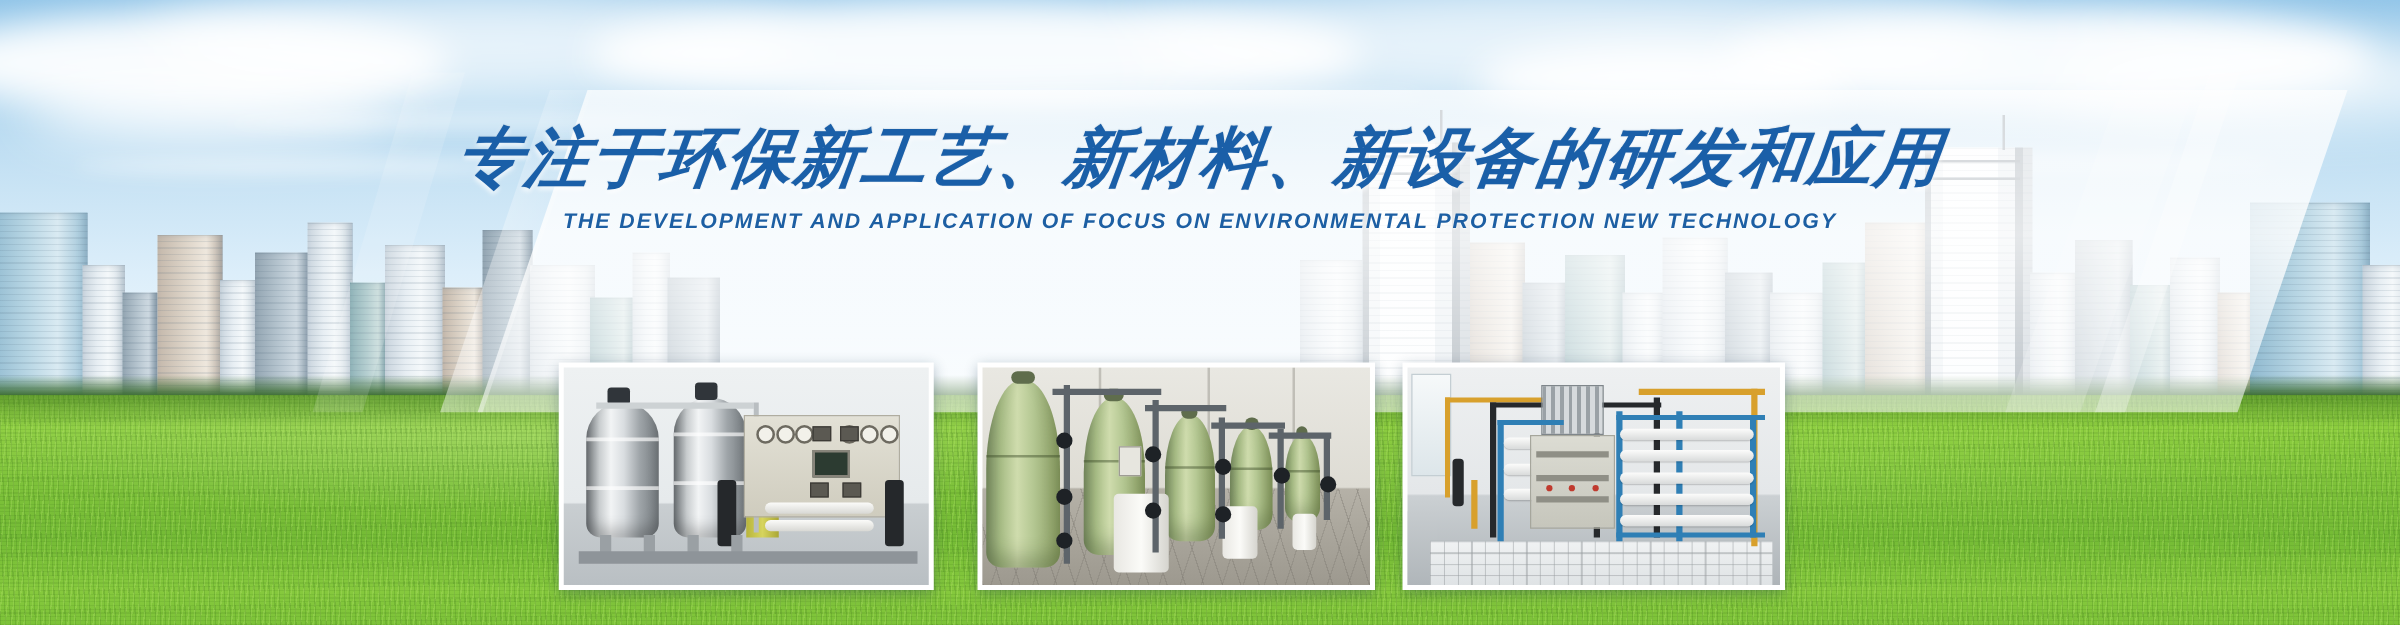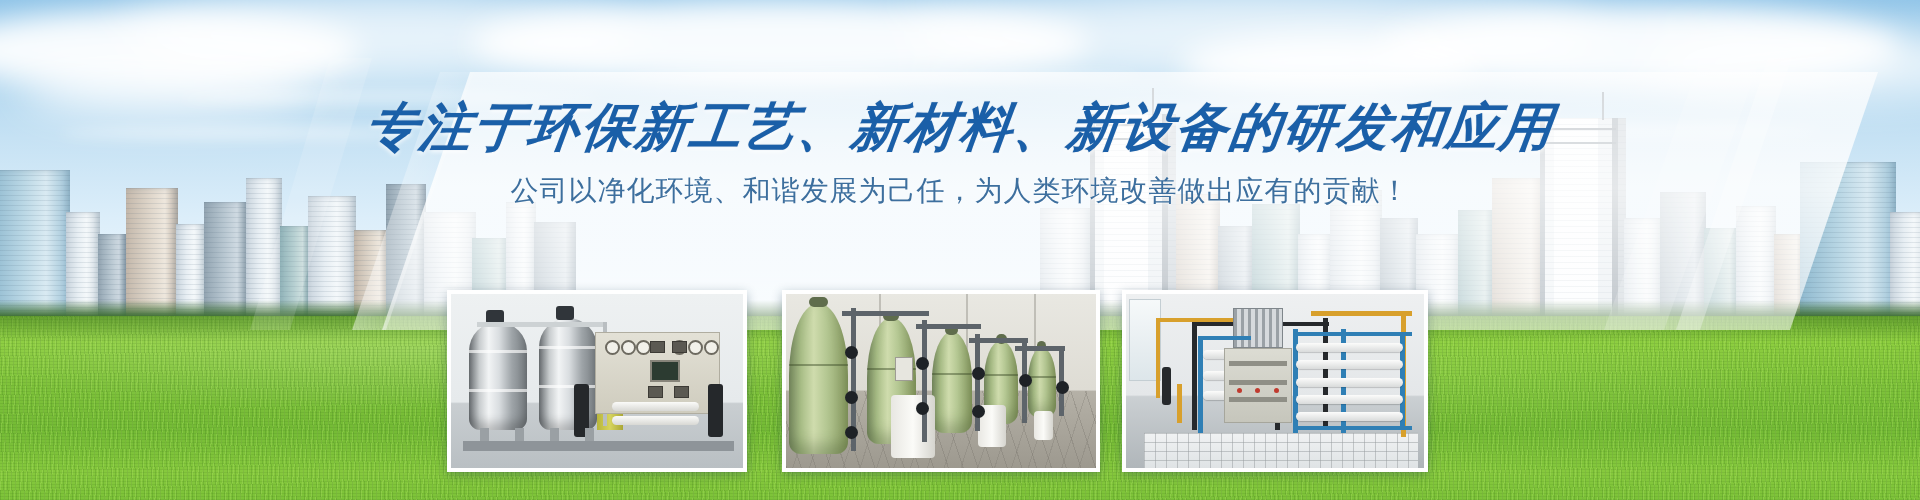--- a/index.html
+++ b/index.html
@@ -331,21 +331,21 @@
       <polygon points="470,72 1878,72 1790,330 382,330" fill="url(#pg)"></polygon>
       <polygon points="440,72 474,72 386,330 352,330" fill="url(#pg2)"></polygon>
       <polygon points="1700,60 1760,60 1664,330 1604,330" fill="#ffffff" opacity="0.18"></polygon>
       <polygon points="1768,58 1792,58 1700,330 1676,330" fill="#ffffff" opacity="0.30"></polygon>
       <polygon points="330,58 372,58 290,330 250,330" fill="#ffffff" opacity="0.14"></polygon>
     </svg>
   </div>
 
   <div class="copy">
     <h1 class="headline">专注于环保新工艺、新材料、新设备的研发和应用</h1>
-    <p class="tagline">公司以净化环境、和谐发展为己任，为人类环境改善做出应有的贡献！</p>
+    <p class="subline">THE DEVELOPMENT AND APPLICATION OF FOCUS ON ENVIRONMENTAL PROTECTION NEW TECHNOLOGY</p>
   </div>
 
   <div class="photos">
 
     <div class="photo p1" style="left:447px;width:300px;height:182px;">
       <div class="shot">
         <div class="tank" style="left:6%;width:20%;height:62%;">
           <div class="valve"></div>
           <div class="band" style="top:26%;"></div>
           <div class="band" style="top:62%;"></div>

